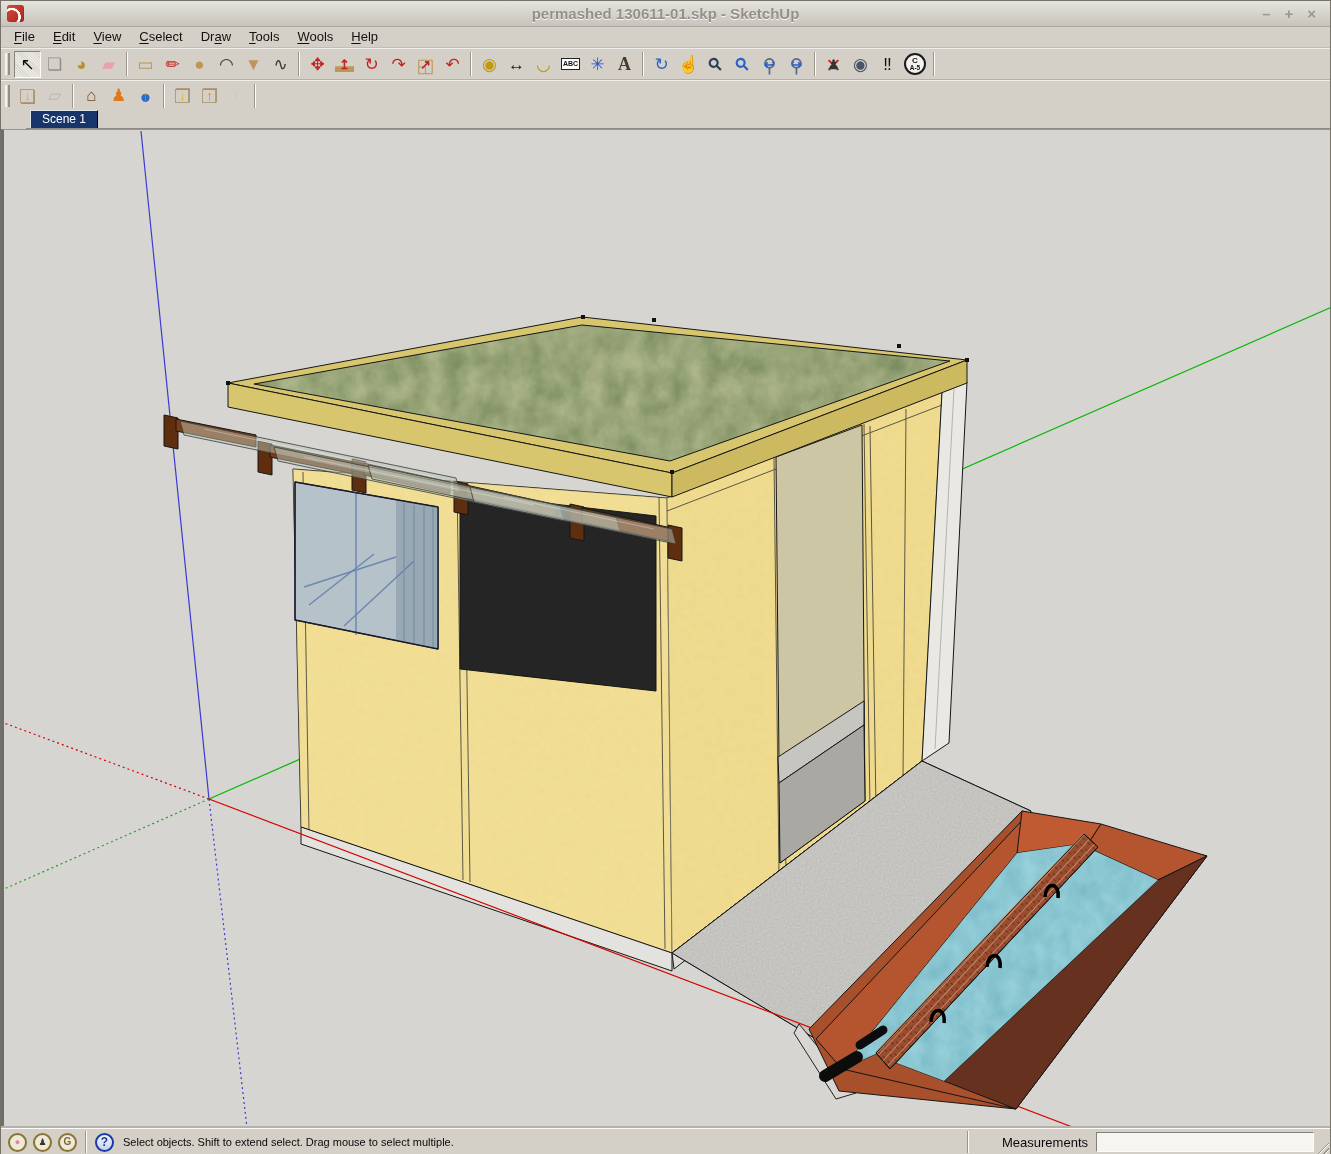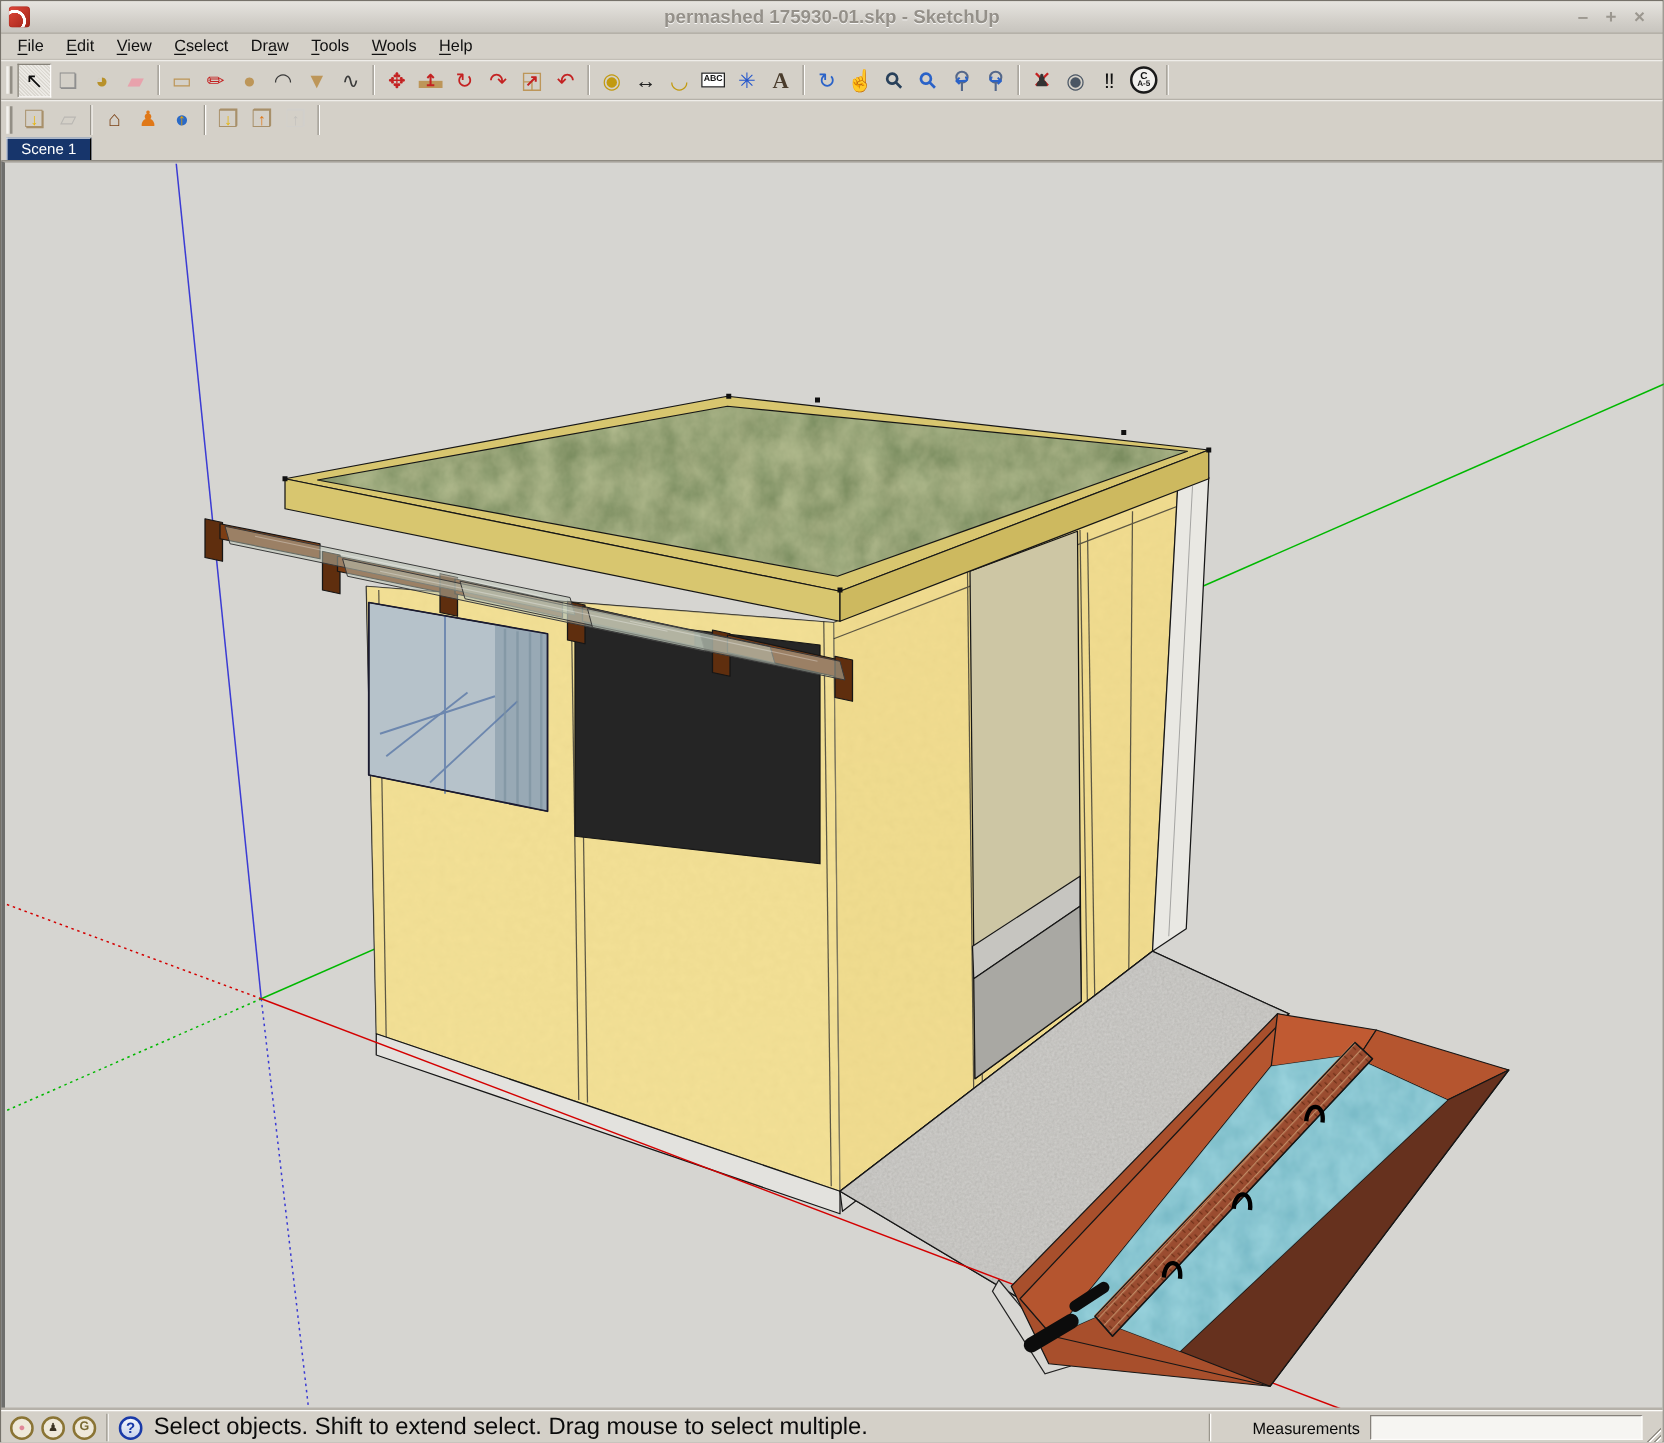--- a/index.html
+++ b/index.html
@@ -45,56 +45,56 @@
   .tbtn.abc .g1 { font-size:7px; font-weight:bold; border:1px solid #222; background:#fff; padding:0 1px; line-height:1.3; }
   .tbtn.bigA .g1 { font-size:18px; font-weight:bold; font-family:"Liberation Serif",serif; }
   .tbtn.disabled { opacity:.45; filter:grayscale(.9); }
   .tbtn.compass { width:22px; height:22px; margin:0 3px; border:2px solid #1a1a1a; border-radius:50%;
                   flex-direction:column-reverse; background:#f2f1ee; }
   .tbtn.compass .g1 { font-size:8px; font-weight:bold; }
   .tbtn.compass .g2 { position:static; transform:none; font-size:6.5px; font-weight:bold; }
 
   
   .scenebar { height:18px; flex:0 0 18px; background:#d4d0c8; display:flex; align-items:flex-end;
-              border-bottom:1px solid #8f8b82; }
+              border-bottom:1px solid #8f8b82;margin-left:25px; }
   .scenetab { margin-left:4px; padding:1px 11px 2px; font-size:12px; color:#fff; background:#17356b;
               border:1px solid #000; border-left-color:#dfe3ea; border-top-color:#dfe3ea; border-bottom:none; cursor:default; }
 
   
   .viewport { height:999px; flex:0 0 999px; position:relative; background:#d6d5d1;
               border-left:3px solid #6e6e6c; border-top:1px solid #9a968d; }
   .viewport svg { display:block; }
 
   
   .statusbar { height:27px; flex:0 0 27px; background:#d4d0c8; border-top:1px solid #fdfcfa;
                box-shadow:0 -2px 0 #b5b1a9; display:flex; align-items:center; padding:0 0 0 4px; position:relative; }
   .sbi { width:19px; height:19px; border-radius:50%; margin:0 3px; display:flex; align-items:center; justify-content:center; }
   .sbi.ring { border:2px solid #8a7434; background:#efe9da; }
   .sbi.ring .g1 { font-size:9px; line-height:1; }
   .sbi.gface .g1 { font-weight:bold; font-size:10px; }
   .sbi.help { border:2px solid #1a3aa8; background:linear-gradient(#f4f6fc,#c8d2ea); }
   .sbi.help .g1 { font-weight:bold; font-size:12px; line-height:1; }
   .ssep { width:0; height:22px; margin:0 5px; border-left:1px solid #9a968d; border-right:1px solid #fdfcfa; }
-  .hint { font-size:19px; color:#0a0a0a; margin-left:6px; }
+  .hint { font-size:11px; color:#0a0a0a; margin-left:6px; }
   .mlabel { font-size:13px; color:#0a0a0a; margin:0 8px 0 28px; }
   .minput { width:218px; height:20px; background:#f6f5f2; border:1px solid;
             border-color:#84807a #fdfcfa #fdfcfa #84807a; font-size:12px; padding:0 4px;
             font-family:"Liberation Sans",sans-serif; margin-right:16px; }
   .gripcorner { position:absolute; right:1px; bottom:1px; width:13px; height:13px;
                 background:repeating-linear-gradient(135deg, transparent 0 2px, #96928a 2px 3px, #fdfcfa 3px 4px);
                 clip-path:polygon(100% 0, 100% 100%, 0 100%); }
 </style>
 </head>
 <body>
 
 <div class="window">
 
   <div class="titlebar">
     <span class="logo"></span>
-    <span class="title">permashed 175930-01.skp - SketchUp</span>
+    <span class="title">permashed 130611-01.skp - SketchUp</span>
     <span class="winctrl">
       <span>–</span>
       <span>+</span>
       <span>×</span>
     </span>
   </div>
 
   <div class="menubar">
 
   <span class="mitem"><span></span><u>F</u><span>ile</span></span>

